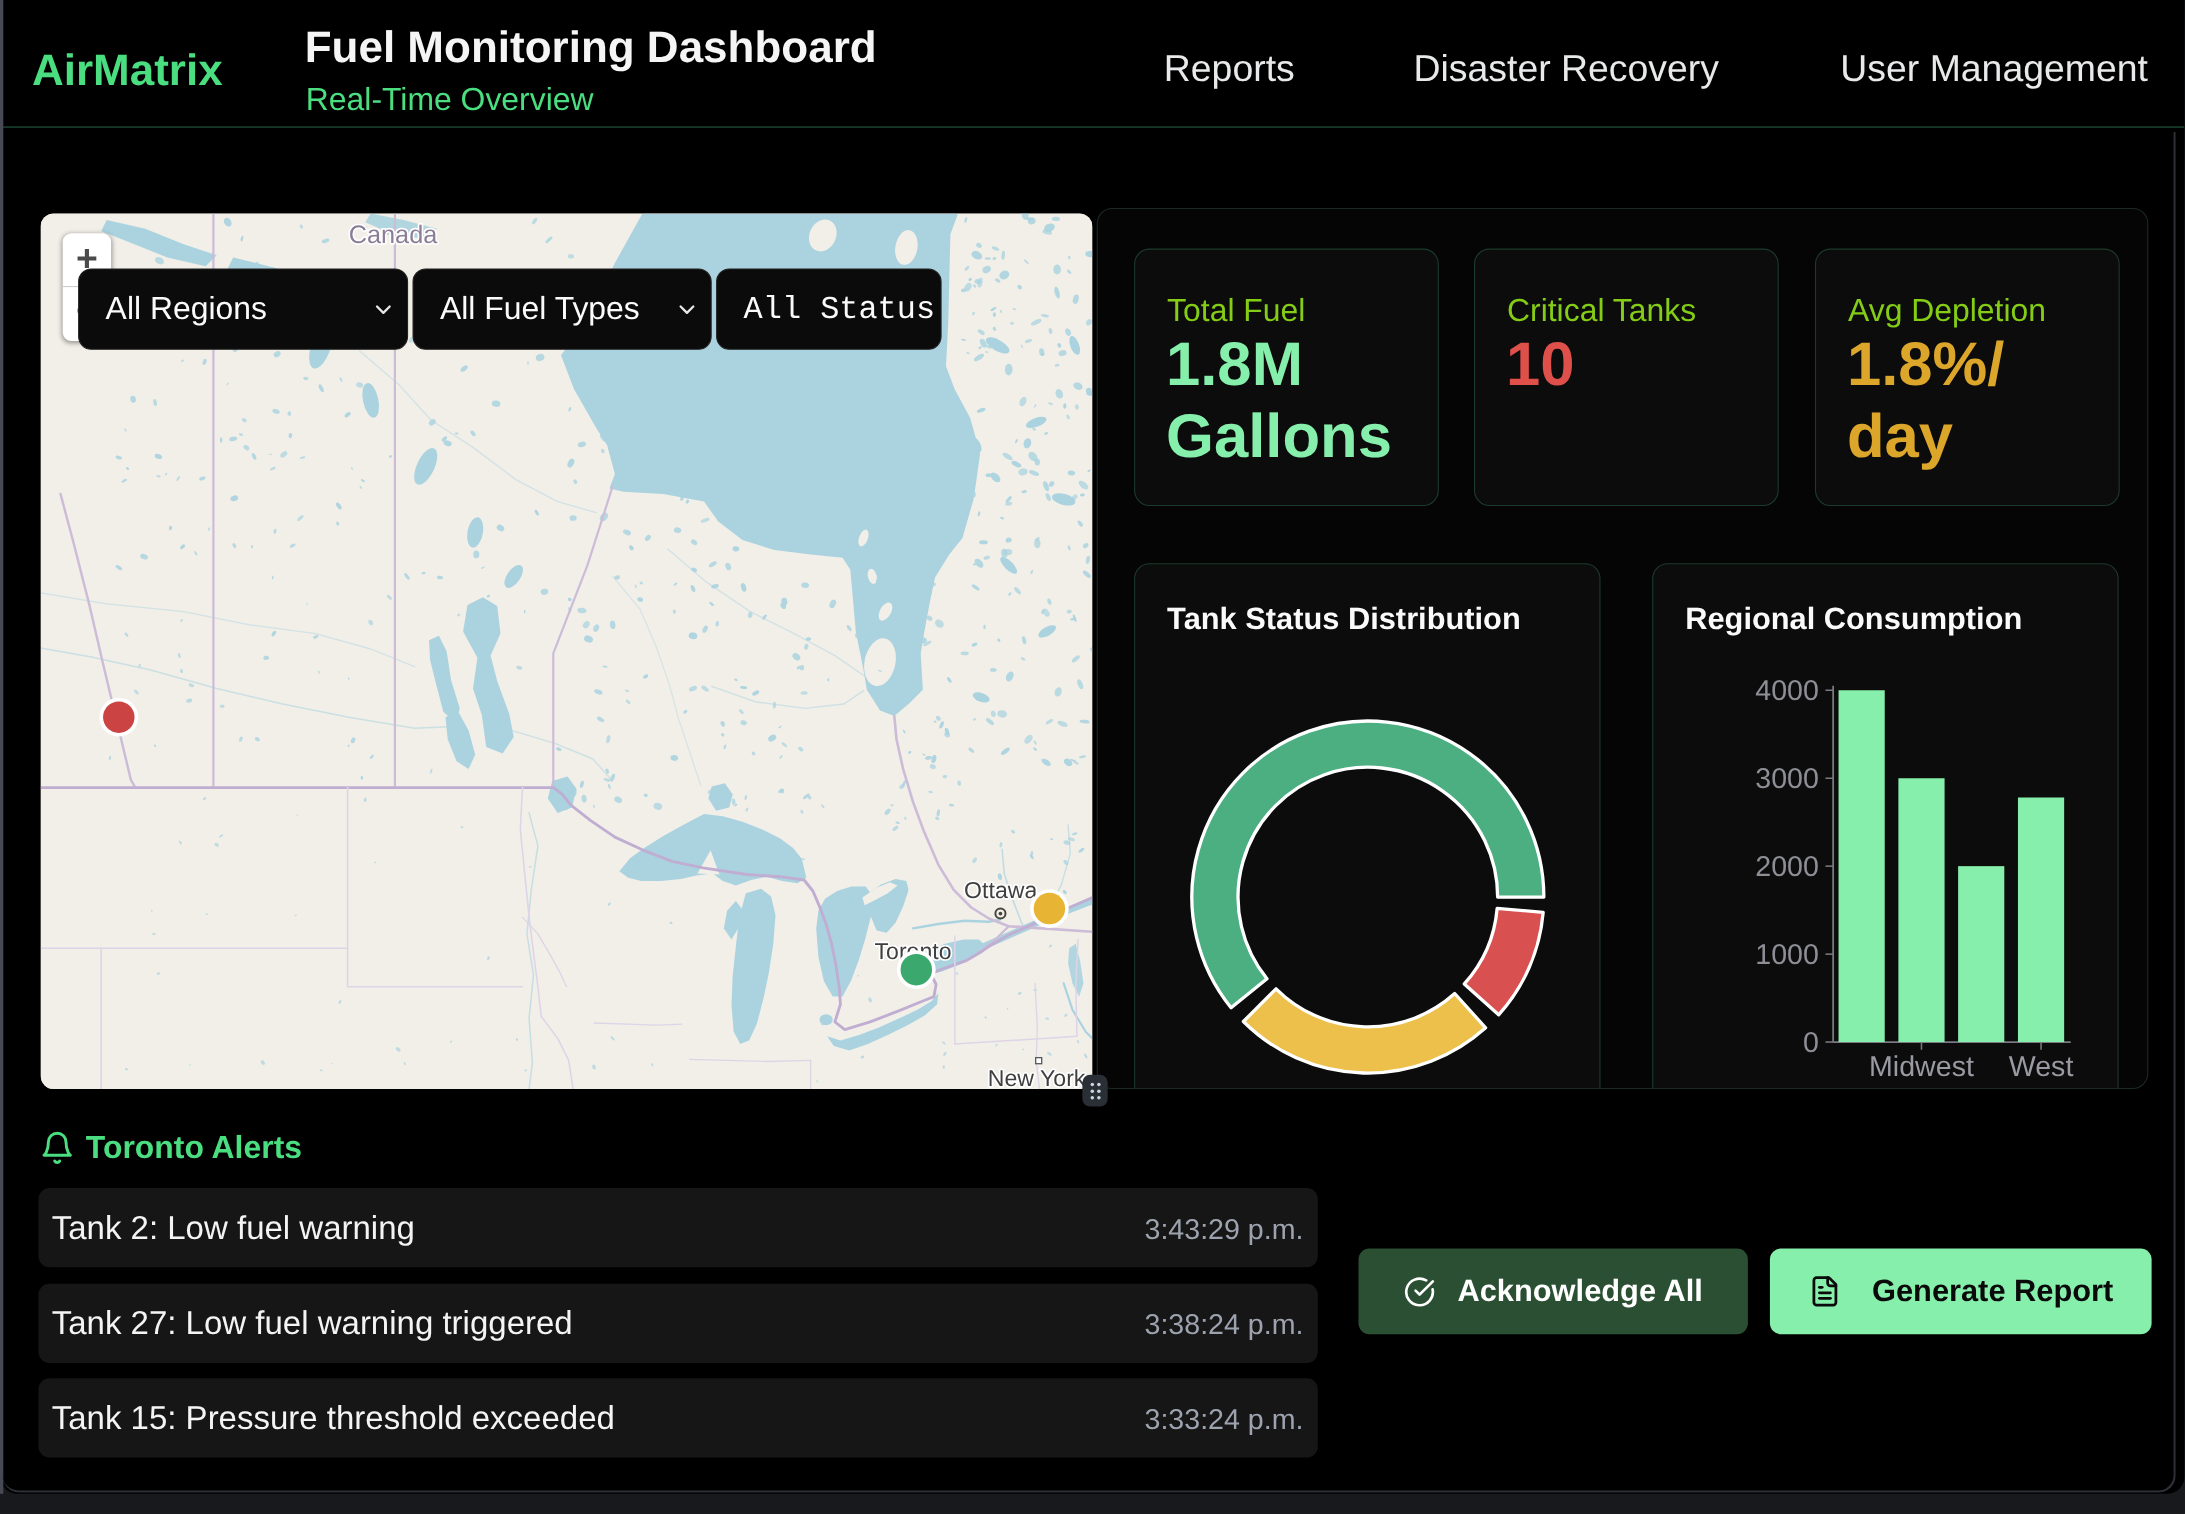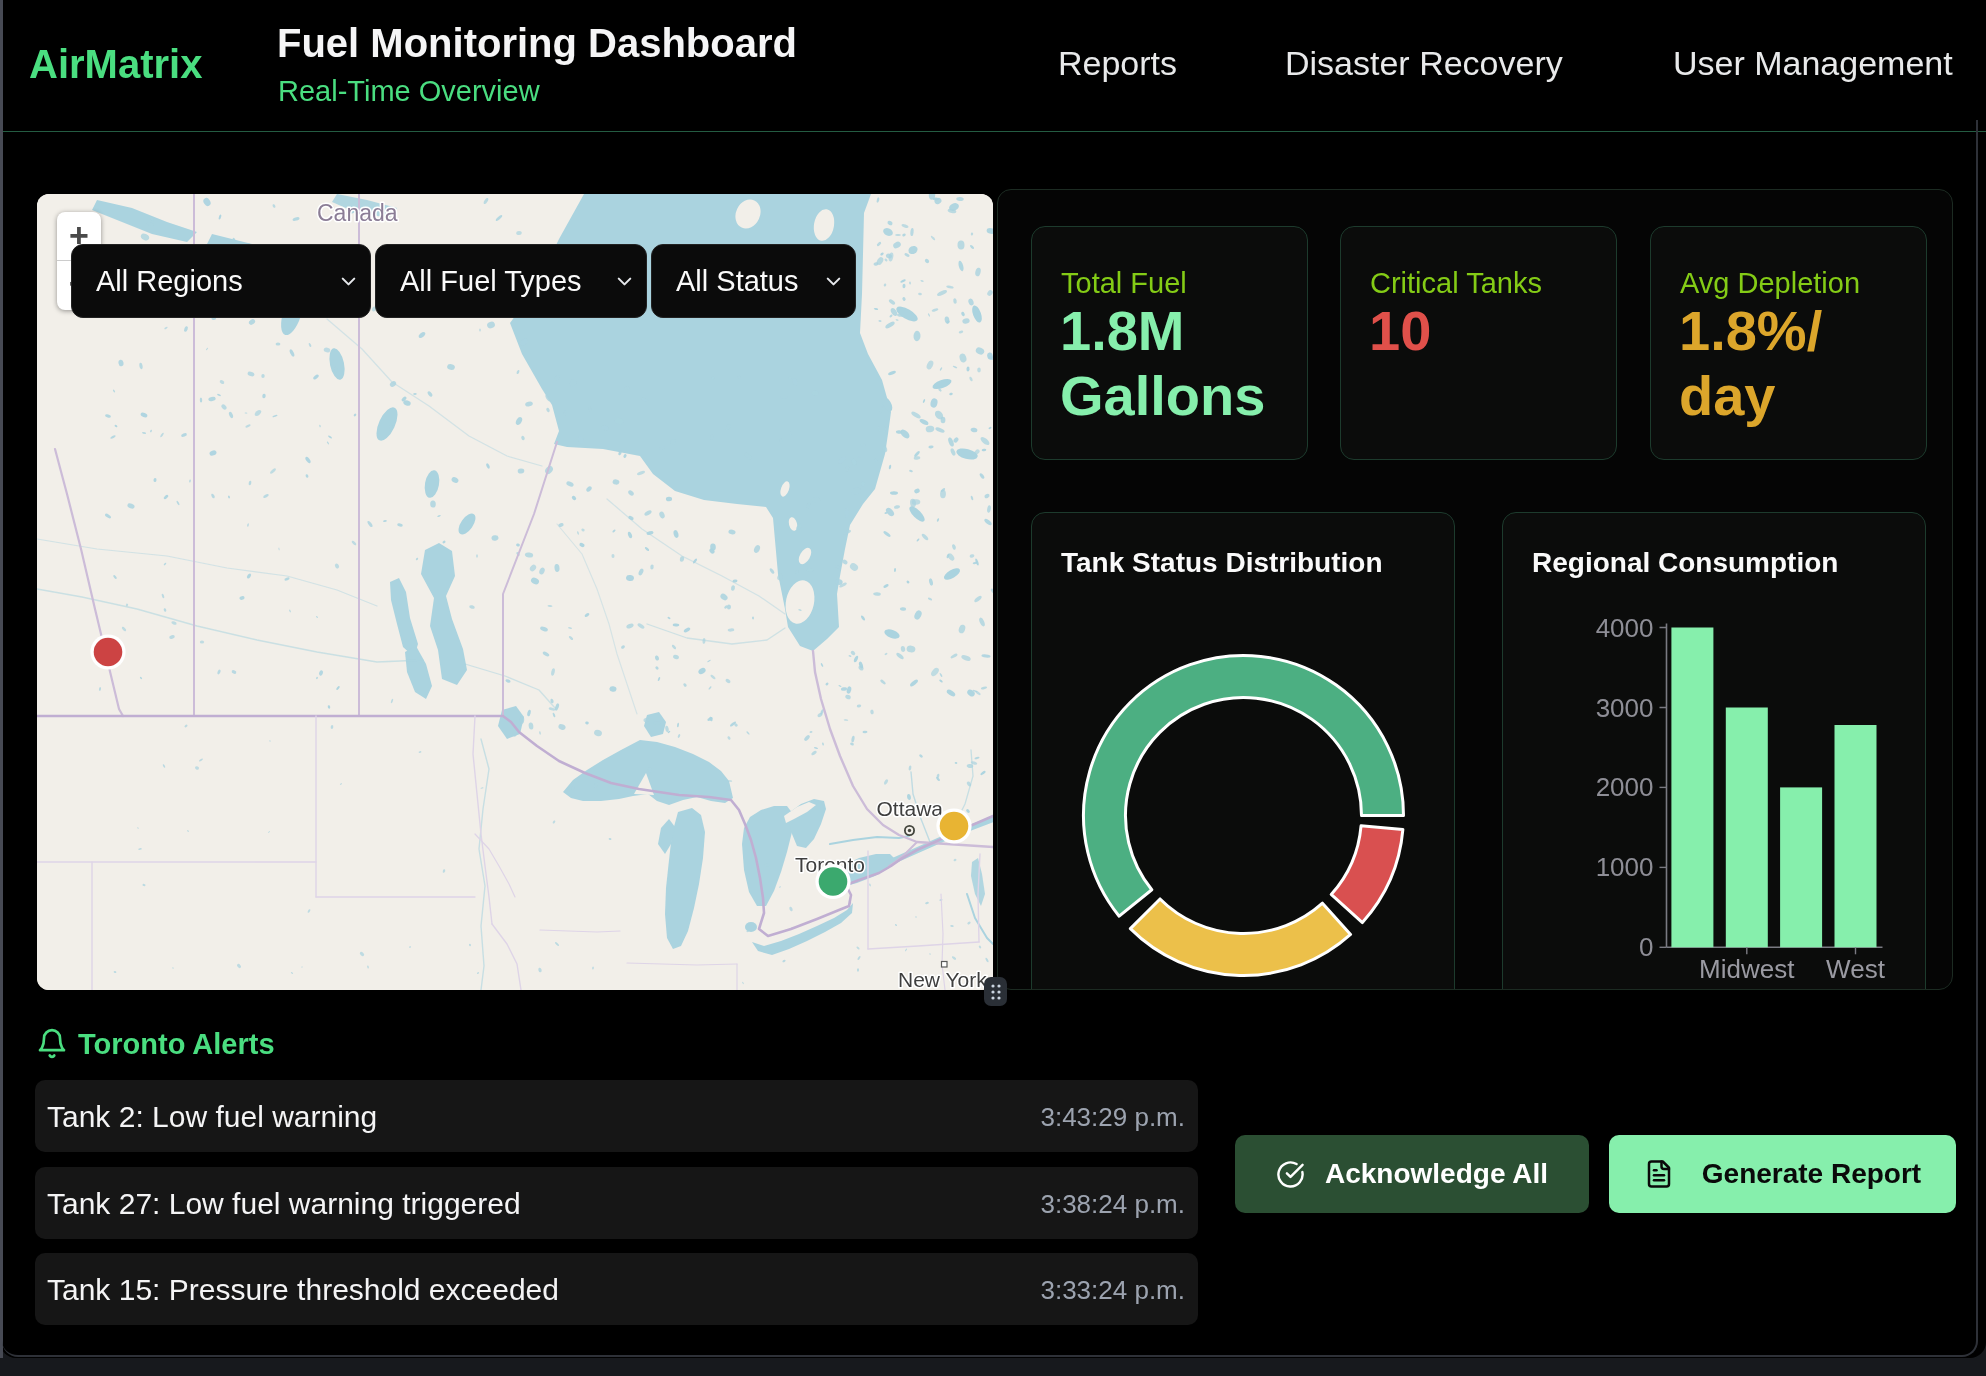--- a/index.html
+++ b/index.html
@@ -1,20 +1,20 @@
 <!DOCTYPE html>
 <html><head><meta charset="utf-8"><style>
 * { margin:0; padding:0; box-sizing:border-box; }
 html,body { width:1986px; height:1376px; background:#17191d; font-family:"Liberation Sans",sans-serif; overflow:hidden; }
 .abs { position:absolute; }
 #page { position:relative; width:1986px; height:1376px; background:#17191d; }
 #appwrap { position:absolute; left:0; top:0; width:1986px; height:1358px; background:#000; border-radius:0 0 16px 16px; overflow:hidden; }
 #edgeL { position:absolute; left:0; top:0; width:3px; height:1358px; background:#474a54; z-index:50; }
 #edgeRB { position:absolute; left:2px; top:120px; width:1976px; height:1237px; border:2px solid #2e3138; border-top:none; border-left:none; border-radius:0 0 16px 16px; z-index:50; pointer-events:none; }
-header { position:absolute; left:0; top:0; width:100%; height:132px; background:#000; border-bottom:1px solid #245c42; }
+header { position:absolute; left:0; top:0; width:100%; height:116px; background:#000; border-bottom:1px solid #245c42; }
 .logo { position:absolute; left:29px; top:42px; font-size:40px; font-weight:bold; color:#4ade80; }
 .title { position:absolute; left:277px; top:21px; font-size:40px; font-weight:bold; color:#f5f5f6; }
 .subtitle { position:absolute; left:278px; top:75px; font-size:29px; color:#4ade80; }
 .nav { position:absolute; top:0; height:126px; display:flex; align-items:center; font-size:34px; color:#e8e9ea;margin-left:28px; }
 .map { position:absolute; left:37px; top:194px; width:956px; height:796px; border-radius:12px; overflow:hidden; background:#f2efe9; }
 .zoomctl { position:absolute; left:20px; top:18px; width:44px; height:98px; background:#fff; border-radius:8px; box-shadow:0 1px 5px rgba(0,0,0,.4); }
 .zoomctl .plus { position:absolute; left:0; top:0; width:44px; height:49px; border-bottom:1px solid #ccc; color:#4a4a4a; font-size:34px; font-weight:bold; text-align:center; line-height:46px; }
 .zoomctl .minus { position:absolute; left:0; top:49px; width:44px; height:49px; color:#4a4a4a; font-size:34px; font-weight:bold; text-align:center; line-height:44px; }
 .dd { position:absolute; top:50px; height:74px; background:#0b0b0b; border:1px solid #222; border-radius:12px; color:#fafafa; font-size:29px; display:flex; align-items:center; justify-content:space-between; padding:0 10px 0 24px; white-space:nowrap; }
 .panel { position:absolute; left:997px; top:189px; width:956px; height:801px; border:1px solid #1c2b22; border-radius:14px; background:#050505; overflow:hidden; }
@@ -686,21 +686,21 @@
           <svg width="23" height="23" viewBox="0 0 24 24" fill="none" stroke="#e5e7eb" stroke-width="2.2" stroke-linecap="round" stroke-linejoin="round">
             <path d="m6 9 6 6 6-6"></path>
           </svg>
         </div>
   <div class="dd" style="left:338px; width:272px;">
           <span>All Fuel Types</span>
           <svg width="23" height="23" viewBox="0 0 24 24" fill="none" stroke="#e5e7eb" stroke-width="2.2" stroke-linecap="round" stroke-linejoin="round">
             <path d="m6 9 6 6 6-6"></path>
           </svg>
         </div>
-  <div class="dd" style="left:614px; width:205px;">
+  <div class="dd" style="left:614px; width:205px;font-family:Liberation Mono, monospace;">
           <span>All Status</span>
           <svg width="23" height="23" viewBox="0 0 24 24" fill="none" stroke="#e5e7eb" stroke-width="2.2" stroke-linecap="round" stroke-linejoin="round">
             <path d="m6 9 6 6 6-6"></path>
           </svg>
         </div>
 </div>
 
 <div class="panel">
   <div class="scard" style="left:33px;">
           <div class="lab">Total Fuel</div>

